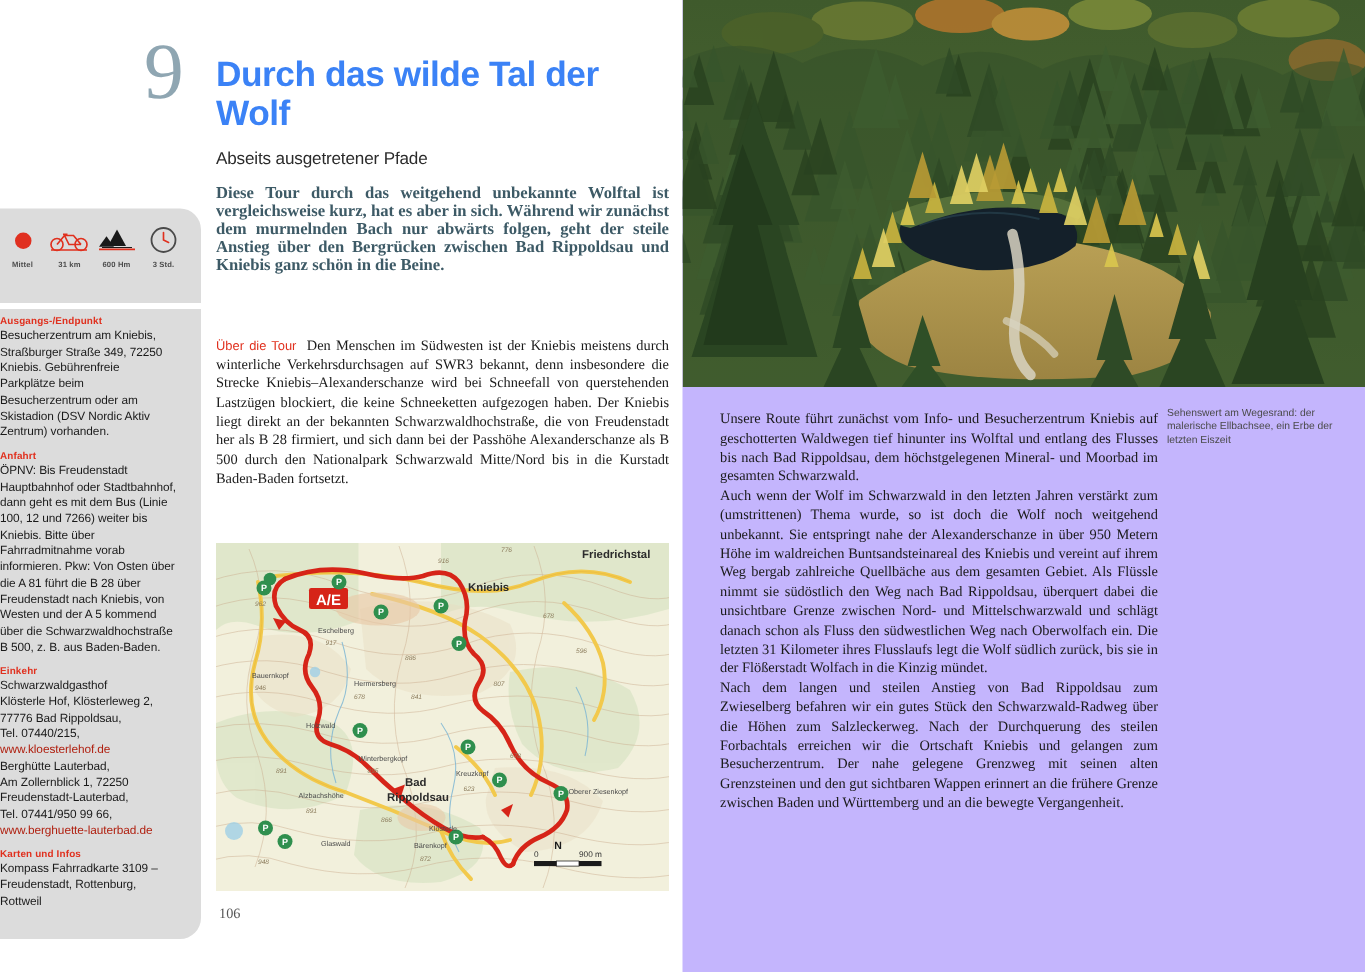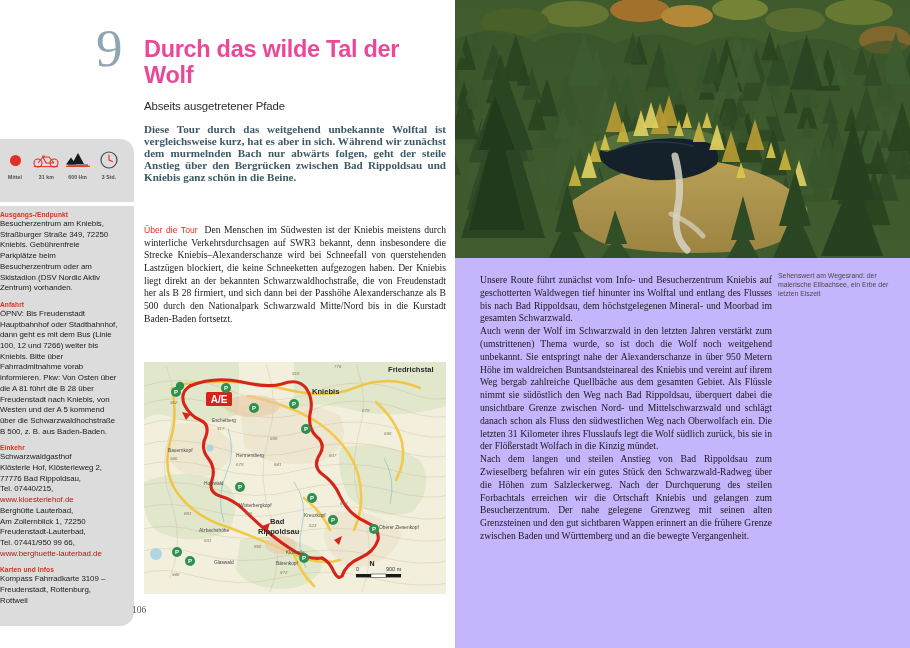--- a/index.html
+++ b/index.html
@@ -116,21 +116,21 @@
   }
   .title-block {
     position: absolute;
     left: 144px;
     top: 36px;
     width: 300px;
   }
   .main-title {
     font-size: 23.5px;
     font-weight: bold;
-    color: #ec4899;
+    color: #3b82f6;
     line-height: 26px;
     margin: 0;
     letter-spacing: -0.3px;
   }
   .subtitle {
     font-size: 11.4px;
     color: #2b2b2b;
     margin: 12px 0 0 0;
     letter-spacing: -0.1px;
   }
@@ -178,21 +178,21 @@
     background: #eef0e2;
   }
   .map-svg { display: block; }
 
   .folio {
     position: absolute;
     font-family: "Liberation Serif", serif;
     font-size: 9.5px;
     color: #555;
   }
-  .folio-left { left: 132px; top: 605px; font-family: Liberation Serif, serif; }
+  .folio-left { left: 146px; top: 605px; font-family: Liberation Serif, serif; }
 
   
   .page-right {
     position: relative;
     width: 455px;
     height: 648px;
     background: #c4b5fd;
     flex: 0 0 455px;
   }
   .photo {

